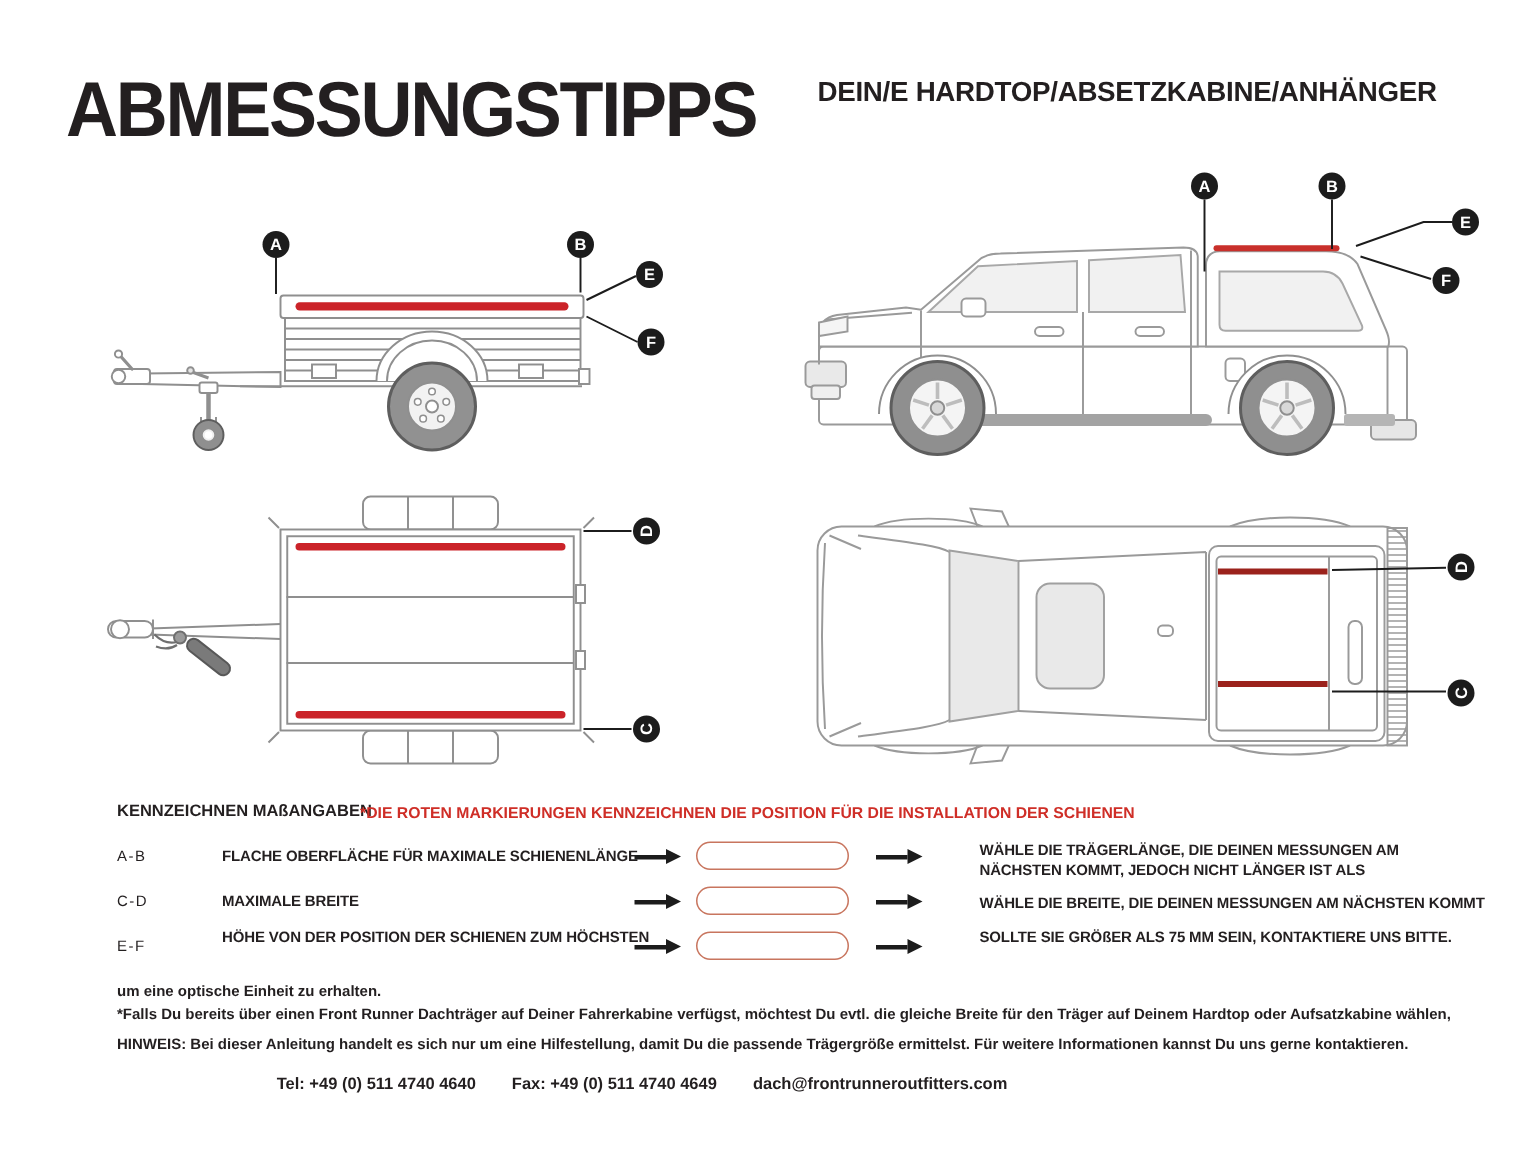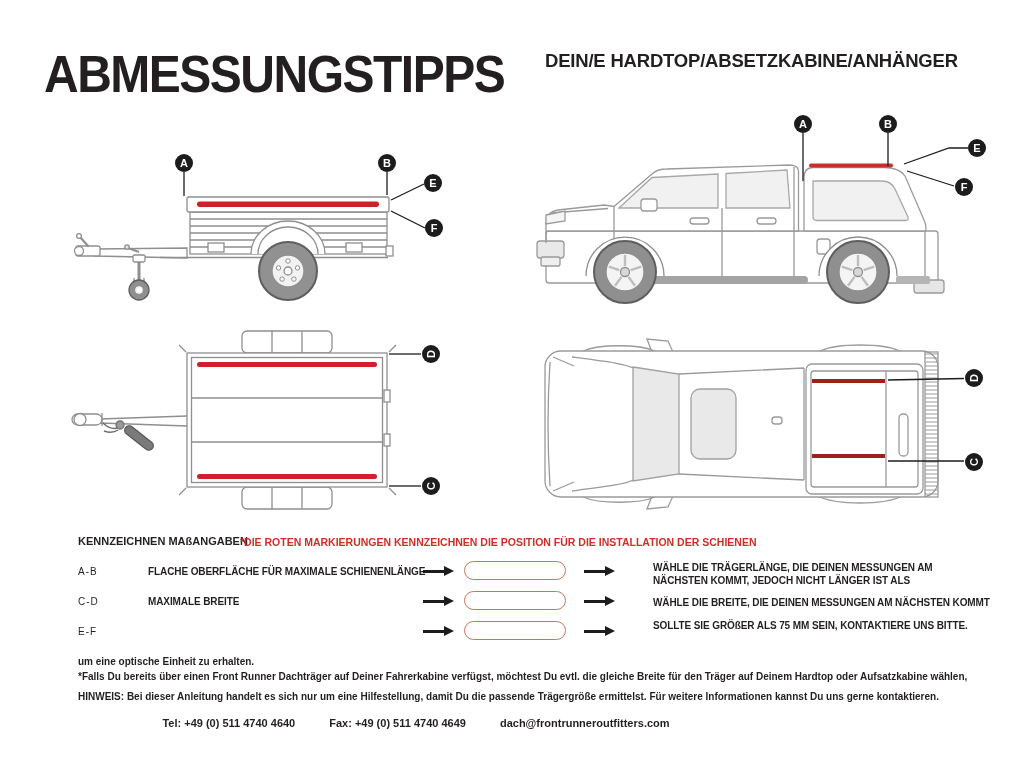--- a/index.html
+++ b/index.html
@@ -14,21 +14,21 @@
   .sec-head{font-size:11px;font-weight:700;white-space:nowrap;}
   #m-note{color:#cf2e27;font-size:10.5px;font-weight:700;white-space:nowrap;}
   .mkey{font-size:10px;font-weight:400;letter-spacing:1px;}
   .mlabel,.mresult{font-size:10px;font-weight:700;line-height:12.5px;letter-spacing:-0.1px;margin-left:26px;}
   .pill{width:100px;height:17px;border:1.3px solid #c8755e;border-radius:11px;background:#fff;}
   .arrow{width:21px;height:2.6px;background:#1c1c1c;}
   .arrow::after{content:"";position:absolute;right:-10px;top:50%;transform:translateY(-50%);
     border-left:10px solid #1c1c1c;border-top:5.5px solid transparent;border-bottom:5.5px solid transparent;}
   .fnote{font-size:10px;font-weight:700;line-height:14.5px;}
   .hang{padding-left:10px;text-indent:-10px;}
-  #contact{left:6px;top:717px;width:820px;display:flex;justify-content:center;gap:34px;
+  #contact{left:18px;top:717px;width:820px;display:flex;justify-content:center;gap:24px;
            font-size:11px;font-weight:700;}
   svg text.mk{font-family:"Liberation Sans",sans-serif;font-size:11px;font-weight:700;fill:#ffffff;}
 </style>
 </head>
 <body>
 
 <div id="title" class="abs">ABMESSUNGSTIPPS</div>
 <div id="subtitle" class="abs">
   <div>DEIN/E HARDTOP/ABSETZKABINE/ANHÄNGER</div>
 </div>
@@ -234,20 +234,21 @@
 </div>
 <div class="abs arrow" style="left:423px;top:600px"></div>
 <div class="abs pill" style="left:464px;top:591px"></div>
 <div class="abs arrow" style="left:584px;top:600px"></div>
 <div class="abs mresult" style="left:627px;top:597px;width:380px">
   <div>WÄHLE DIE BREITE, DIE DEINEN MESSUNGEN AM NÄCHSTEN KOMMT</div>
 </div>
 
 <span class="abs mkey" style="left:78px;top:626px">E-F</span>
 <div class="abs mlabel" style="left:122px;top:620px;width:310px">
+  <div>HÖHE VON DER POSITION DER SCHIENEN ZUM HÖCHSTEN</div>
 </div>
 <div class="abs arrow" style="left:423px;top:630px"></div>
 <div class="abs pill" style="left:464px;top:621px"></div>
 <div class="abs arrow" style="left:584px;top:630px"></div>
 <div class="abs mresult" style="left:627px;top:620px;width:380px">
   <div>SOLLTE SIE GRÖßER ALS 75 MM SEIN, KONTAKTIERE UNS BITTE.</div>
 </div>
 
 <div class="abs fnote hang" style="left:78px;top:655px;width:912px">
   <div>um eine optische Einheit zu erhalten.</div>

